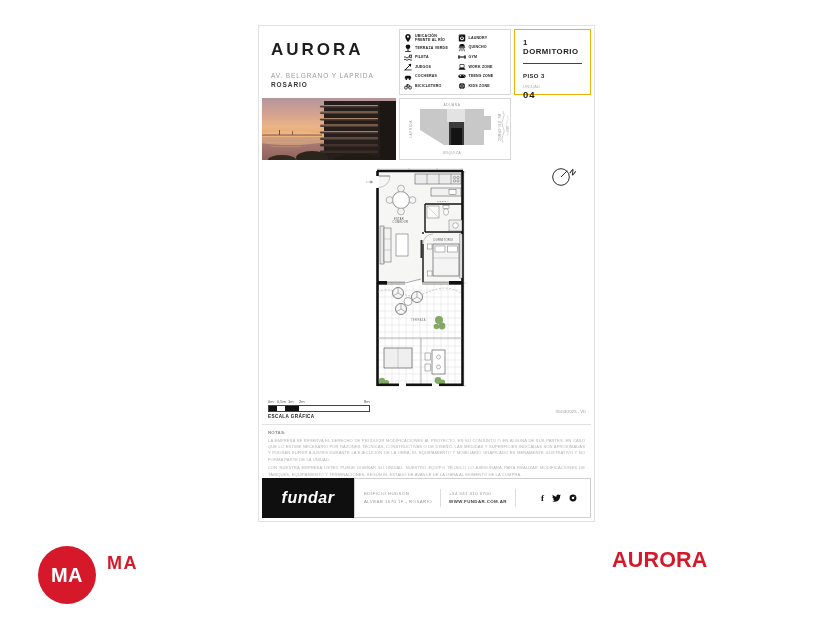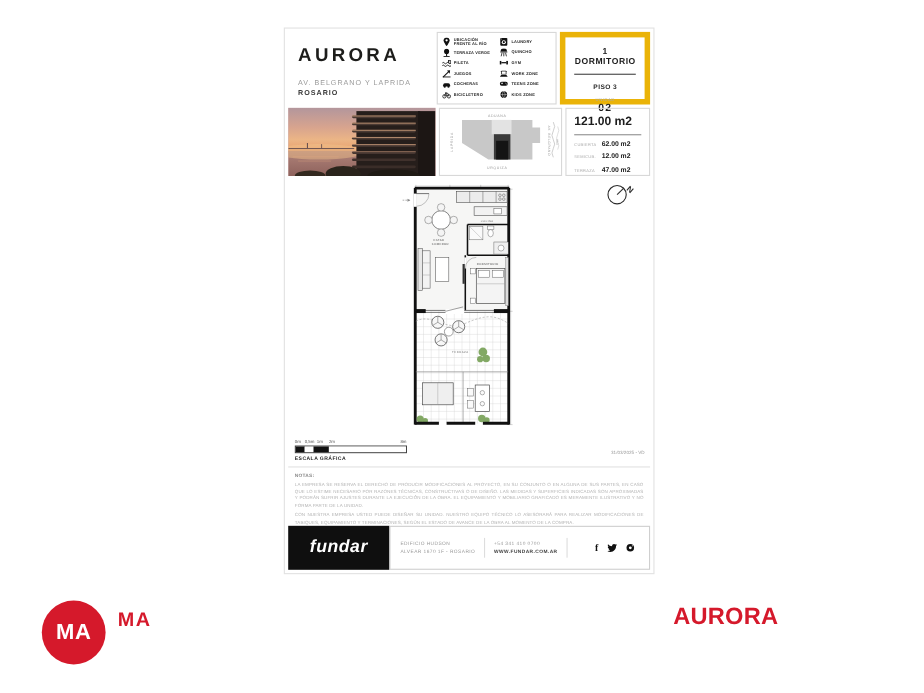--- a/index.html
+++ b/index.html
@@ -19,21 +19,21 @@
   .addr{margin-top:12px;font-size:6.5px;letter-spacing:.9px;color:#9b9b9b;}
   .city{margin-top:2px;font-size:6.5px;letter-spacing:.9px;color:#3a3a3a;font-weight:700;}
 
   .legend-box{width:112px;box-sizing:border-box;border:1px solid #d8d8d8;
               padding:4px 4px;display:grid;grid-template-columns:1fr 1fr;column-gap:5px;}
   .leg-col{display:flex;flex-direction:column;justify-content:space-between;}
   .leg-row{display:flex;align-items:center;gap:3px;min-height:8px;}
   .leg-row svg{flex:0 0 auto;}
   .leg-lab{font-size:3.6px;font-weight:700;letter-spacing:.2px;color:#1c1c1c;line-height:1.2;}
 
-  .unit-box{flex:1;box-sizing:border-box;border:5px solid #eab308;padding:8px 8px 0;text-align:center;}
+  .unit-box{flex:1;box-sizing:border-box;border:1px solid #eab308;padding:8px 8px 0;}
   .unit-type{font-size:7.8px;font-weight:700;letter-spacing:.5px;color:#1c1c1c;
              padding-bottom:7px;border-bottom:1px solid #444;}
   .unit-floor{margin-top:9px;font-size:6px;font-weight:700;color:#2a2a2a;letter-spacing:.4px;}
   .unit-lbl{margin-top:6px;font-size:3.8px;color:#adadad;letter-spacing:.5px;}
   .unit-num{font-size:9.5px;font-weight:700;letter-spacing:1px;color:#1c1c1c;}
 
   .photo{width:134px;height:62px;overflow:hidden;background:#caa;}
   .siteplan{width:112px;box-sizing:border-box;border:1px solid #d8d8d8;background:#fff;}
   .areas{flex:1;box-sizing:border-box;border:1px solid #d8d8d8;padding:6px 7px 0;}
   .areas-total{font-size:11px;font-weight:700;color:#1c1c1c;padding-bottom:5px;
@@ -193,21 +193,21 @@
             </svg>
           <span class="leg-lab">KIDS ZONE</span>
         </div>
       </div>
     </div>
 
     <div class="unit-box">
       <div class="unit-type">1 DORMITORIO</div>
       <div class="unit-floor">PISO 3</div>
       <div class="unit-lbl">UNIDAD</div>
-      <div class="unit-num">02</div>
+      <div class="unit-num">04</div>
     </div>
   </div>
 
   <div class="row2">
     <div class="photo">
       <svg width="134" height="62" viewBox="0 0 134 62">
         <defs>
           <linearGradient id="sky" x1="0" y1="0" x2="0" y2="1">
             <stop offset="0" stop-color="#b3969c"></stop>
               <stop offset="0.45" stop-color="#d8a48e"></stop>
@@ -260,35 +260,20 @@
         <text x="52" y="7" font-size="3.2" fill="#999" letter-spacing="0.6" text-anchor="middle">ADUANA</text>
         <text x="12" y="30" font-size="3.2" fill="#999" letter-spacing="0.6" text-anchor="middle" transform="rotate(-90 12 30)">LAPRIDA</text>
         <text x="52" y="55" font-size="3.2" fill="#999" letter-spacing="0.6" text-anchor="middle">URQUIZA</text>
         <text x="98" y="29" font-size="3" fill="#999" letter-spacing="0.5" text-anchor="middle" transform="rotate(90 98 29)">AV. BELGRANO</text>
         <path d="M103 12 q2.5 4 0 8 t0 8 t0 8 t0 8" stroke="#b5b5b5" stroke-width="0.6" fill="none"></path>
         <path d="M107 16 q2 3.5 0 7 t0 7 t0 7" stroke="#c5c5c5" stroke-width="0.5" fill="none"></path>
         <text x="105.5" y="30" font-size="2.8" fill="#aaa" text-anchor="middle" transform="rotate(90 105.5 30)">RÍO</text>
       </svg>
     </div>
 
-    <div class="areas">
-      <div class="areas-total">121.00 m2</div>
-      <div class="area-row">
-        <span class="area-lab">CUBIERTA</span>
-        <span class="area-val">62.00 m2</span>
-      </div>
-      <div class="area-row">
-        <span class="area-lab">SEMICUB.</span>
-        <span class="area-val">12.00 m2</span>
-      </div>
-      <div class="area-row">
-        <span class="area-lab">TERRAZA</span>
-        <span class="area-val">47.00 m2</span>
-      </div>
-    </div>
   </div>
 
   <div class="plan-area">
     <svg class="abs" style="left:103px;top:8px;" width="102" height="222" viewBox="-10 0 102 222">
 
       <line x1="3" y1="0.8" x2="87" y2="0.8" stroke="#bbb" stroke-width="0.3"></line>
       <line x1="3" y1="-0.5" x2="3" y2="2" stroke="#999" stroke-width="0.4"></line>
       <line x1="34" y1="-0.5" x2="34" y2="2" stroke="#999" stroke-width="0.4"></line>
       <line x1="62" y1="-0.5" x2="62" y2="2" stroke="#999" stroke-width="0.4"></line>
       <line x1="87" y1="-0.5" x2="87" y2="2" stroke="#999" stroke-width="0.4"></line>

